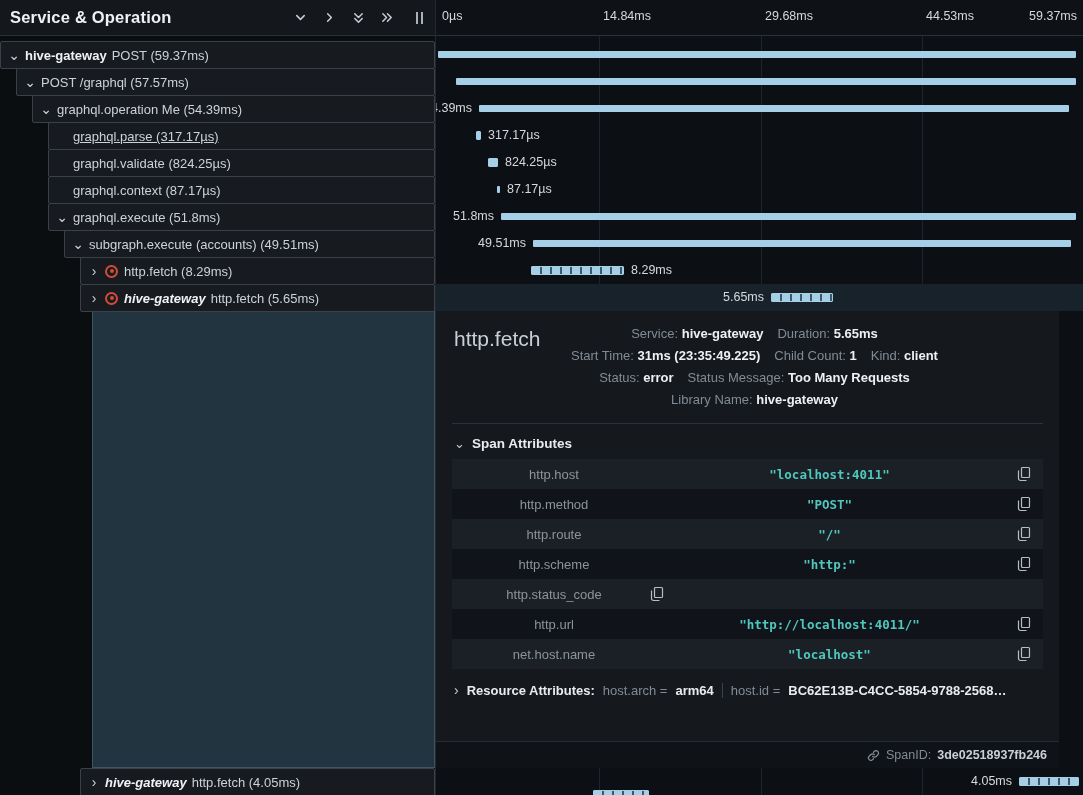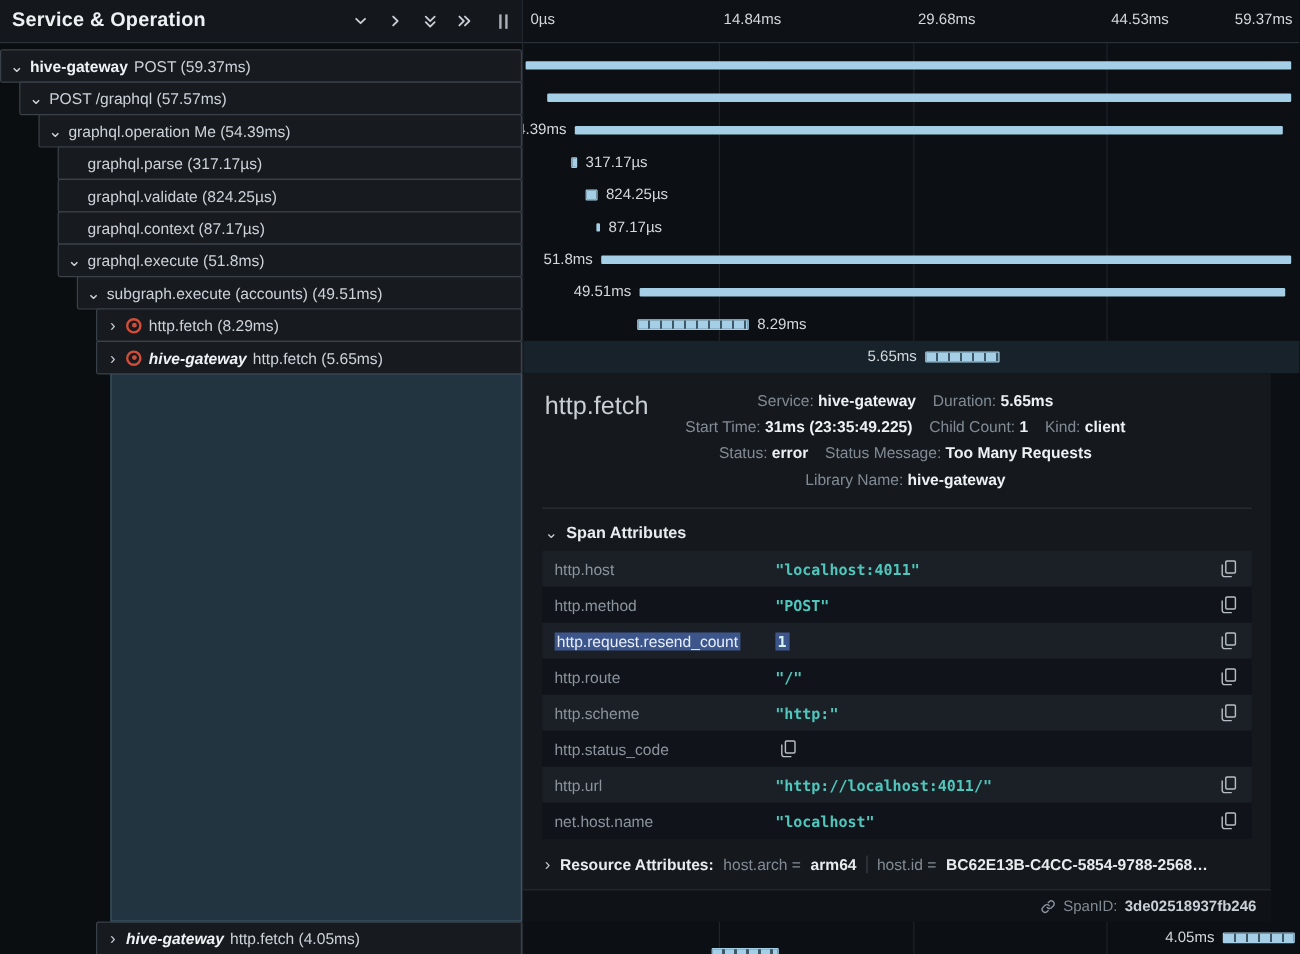--- a/index.html
+++ b/index.html
@@ -52,21 +52,21 @@
   .d-head { position:relative; padding:8px 16px 0; }
   .d-title { position:absolute; left:18px; top:16px; font-size:21px; color:#c9cfd5; }
   .d-meta { text-align:center; font-size:13px; line-height:22px; color:#828b94; padding-top:4px; }
   .d-meta .pair { margin-left:14px; white-space:nowrap; }
   .d-meta b { color:#eef1f4; font-weight:700; }
   .d-div { border-top:1px solid #2b3138; margin:12px 16px 0; }
   .attrs-head { display:flex; align-items:center; gap:7px; padding:12px 18px 8px;
     font-size:13.5px; font-weight:700; color:#e9ecef; cursor:pointer; }
   .attrs-head .chev { font-size:13px; color:#c6ccd2; font-weight:400; }
   .attr-table { margin:0 16px; }
-  .attr-row { display:flex; align-items:center; height:30px; padding:0 8px 0 10px; font-size:13px; }
+  .attr-row { display:flex; align-items:center; height:30px; padding:0 8px 0 10px; font-size:13px;text-align:center; }
   .attr-row:nth-child(odd) { background:#1b2026; }
   .attr-row:nth-child(even) { background:#10141a; }
   .akey { width:184px; flex:none; color:#8b939c; overflow:hidden; white-space:nowrap; }
   .aval { flex:1; font-family:"DejaVu Sans Mono", monospace; font-size:12.5px; font-weight:700;
     color:#4fc7bd; overflow:hidden; white-space:nowrap; }
   .aval.num { color:#8487f2; }
   .hl { background:#3c568c; color:#e7eef9; padding:1px 2px; border-radius:1px; }
   .aval .hl { color:#d6f2f0; }
   .copy-btn { flex:none; width:22px; height:22px; background:none; border:none; display:flex;
     align-items:center; justify-content:center; cursor:pointer; padding:0; }
@@ -194,21 +194,21 @@
       <div class="tree-row" style="top: 68px; left: 16px; width: 419px;">
     <span class="tree-chev">⌄</span>
 
     <span class="op">POST /graphql (57.57ms)</span>
   </div>
       <div class="tree-row" style="top: 95px; left: 32px; width: 403px;">
     <span class="tree-chev">⌄</span>
 
     <span class="op">graphql.operation Me (54.39ms)</span>
   </div>
-      <div class="tree-row" style="top: 122px; left: 48px; width: 387px;">
+      <div class="tree-row" style="top: 122px; left: 48px; width: 387px; text-decoration: underline;">
     <span class="tree-chev" style="visibility: hidden;"></span>
 
     <span class="op">graphql.parse (317.17µs)</span>
   </div>
       <div class="tree-row" style="top: 149px; left: 48px; width: 387px; text-align: right;">
     <span class="tree-chev" style="visibility: hidden;"></span>
 
     <span class="op">graphql.validate (824.25µs)</span>
   </div>
       <div class="tree-row" style="top: 176px; left: 48px; width: 387px;">
@@ -276,30 +276,20 @@
     <span class="akey"><span class="ktext">http.method</span></span>
     <span class="aval"><span class="vtext">"POST"</span></span>
     <button class="copy-btn">
       <svg width="14" height="16" viewBox="0 0 14 16" fill="none" stroke="#b6bdc4" stroke-width="1.2">
               <rect x="4.5" y="1.5" width="8" height="10" rx="1"></rect>
               <path d="M9.5 14.5H3.5a2 2 0 0 1-2-2V4.5"></path>
             </svg>
     </button>
   </div>
         <div class="attr-row">
-    <span class="akey"><span class="ktext hl">http.request.resend_count</span></span>
-    <span class="aval num"><span class="vtext hl">1</span></span>
-    <button class="copy-btn">
-      <svg width="14" height="16" viewBox="0 0 14 16" fill="none" stroke="#b6bdc4" stroke-width="1.2">
-              <rect x="4.5" y="1.5" width="8" height="10" rx="1"></rect>
-              <path d="M9.5 14.5H3.5a2 2 0 0 1-2-2V4.5"></path>
-            </svg>
-    </button>
-  </div>
-        <div class="attr-row">
     <span class="akey"><span class="ktext">http.route</span></span>
     <span class="aval"><span class="vtext">"/"</span></span>
     <button class="copy-btn">
       <svg width="14" height="16" viewBox="0 0 14 16" fill="none" stroke="#b6bdc4" stroke-width="1.2">
               <rect x="4.5" y="1.5" width="8" height="10" rx="1"></rect>
               <path d="M9.5 14.5H3.5a2 2 0 0 1-2-2V4.5"></path>
             </svg>
     </button>
   </div>
         <div class="attr-row">

